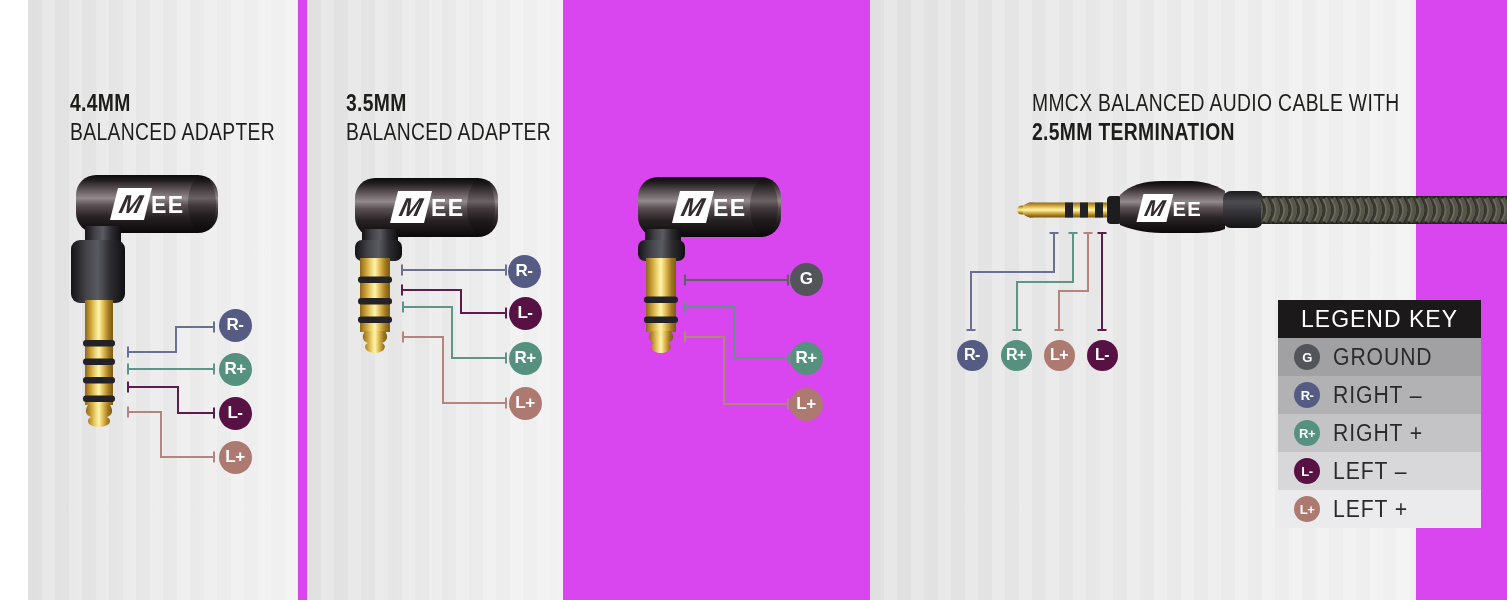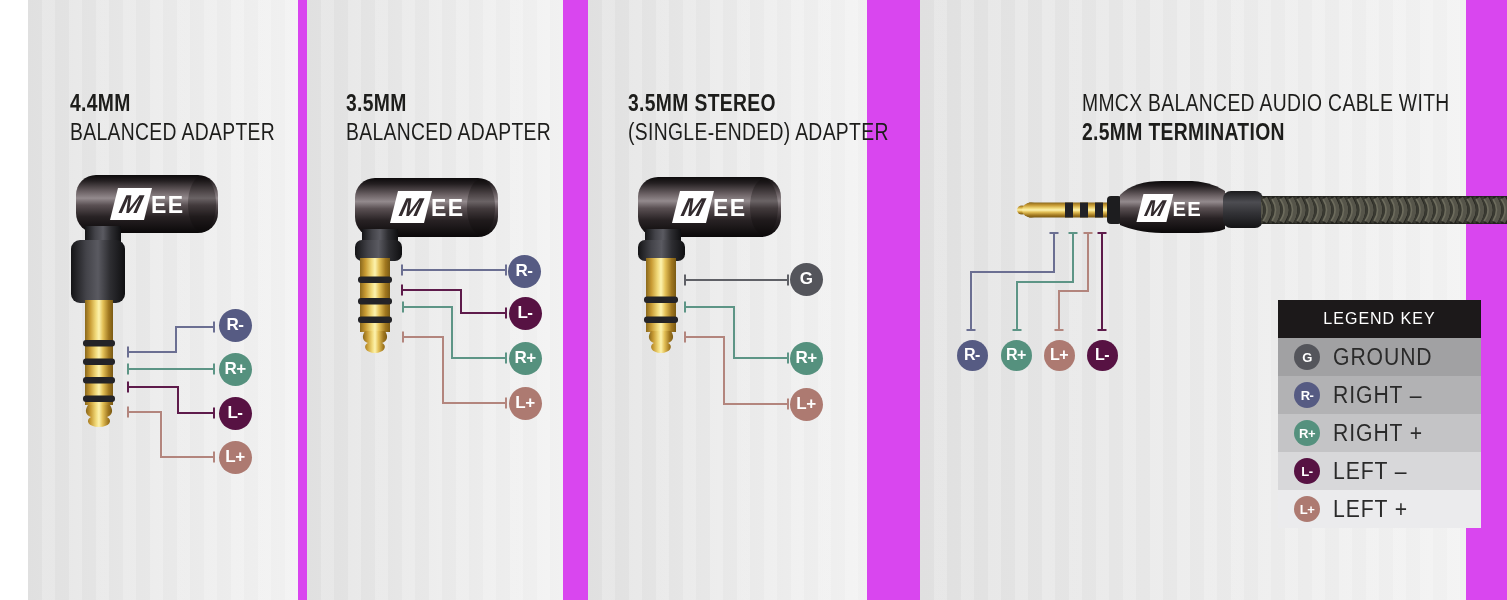--- a/index.html
+++ b/index.html
@@ -6,36 +6,36 @@
   .stage{position:relative;width:1507px;height:600px;background:#d946ef;overflow:hidden;
          font-family:"Liberation Sans",sans-serif;margin-left:28px;}
   .panel{position:absolute;top:0;height:600px;
          background:
            repeating-linear-gradient(90deg, rgba(255,255,255,0) 0px, rgba(255,255,255,0) 14px,
                                             rgba(255,255,255,0.22) 14px, rgba(255,255,255,0.22) 27px),
            linear-gradient(90deg,#e0e0e0,#f1f1f1);}
   #panel1{left:0;width:270px}
   #panel2{left:279px;width:256px}
   #panel3{left:560px;width:279px}
-  #panel4{left:892px;width:546px}
+  #panel4{left:842px;width:546px}
 
   .title{position:absolute;top:89px;color:#1d1d1b;font-size:23px;line-height:29px;
          letter-spacing:.4px;transform:scaleX(.84);transform-origin:0 0;white-space:nowrap;}
   .title .b{font-weight:700;}
 
   svg.art{position:absolute;left:0;top:0;pointer-events:none;}
 
   .pin{position:absolute;width:33px;height:33px;margin:-16.5px 0 0 -16.5px;border-radius:50%;
        display:flex;align-items:center;justify-content:center;color:#fff;font-weight:700;
        font-size:17px;letter-spacing:-.5px;}
   .pin.small{width:31px;height:31px;margin:-15.5px 0 0 -15.5px;font-size:16px;}
 
   .legend{position:absolute;left:1250px;top:300px;width:203px;}
   .legend-header{height:38px;background:#1c191a;color:#ffffff;display:flex;align-items:center;
-                 justify-content:center;font-size:16px;letter-spacing:1px;}
+                 justify-content:center;font-size:23px;letter-spacing:1px;}
   .legend-row{height:38px;display:flex;align-items:center;padding-left:16px;box-sizing:border-box;}
   .legend-row:nth-of-type(2){background:#a1a1a3;}
   .legend-row:nth-of-type(3){background:#b2b2b4;}
   .legend-row:nth-of-type(4){background:#c4c4c6;}
   .legend-row:nth-of-type(5){background:#d8d8da;}
   .legend-row:nth-of-type(6){background:#ebebed;}
   .legend-pin{width:26px;height:26px;border-radius:50%;color:#fff;font-weight:700;font-size:13px;
               display:flex;align-items:center;justify-content:center;margin-right:13px;
               letter-spacing:-.5px;flex:0 0 26px;}
   .legend-label{font-size:23px;color:#2a2a2a;letter-spacing:1px;transform:scaleX(.92);transform-origin:0 50%;white-space:nowrap;}
@@ -48,26 +48,20 @@
   <div class="panel" id="panel1">
     <div class="title" style="left:42px">
       <div class="b">4.4MM</div>
       <div>BALANCED ADAPTER</div>
     </div>
   </div>
   <div class="panel" id="panel2">
     <div class="title" style="left:39px">
       <div class="b">3.5MM</div>
       <div>BALANCED ADAPTER</div>
-    </div>
-  </div>
-  <div class="panel" id="panel3">
-    <div class="title" style="left:40px">
-      <div class="b">3.5MM STEREO</div>
-      <div>(SINGLE-ENDED) ADAPTER</div>
     </div>
   </div>
   <div class="panel" id="panel4">
     <div class="title" style="left:162px">
       <div>MMCX BALANCED AUDIO CABLE WITH</div>
       <div class="b">2.5MM TERMINATION</div>
     </div>
   </div>
 
   <svg class="art" width="1507" height="600" viewBox="0 0 1507 600">

